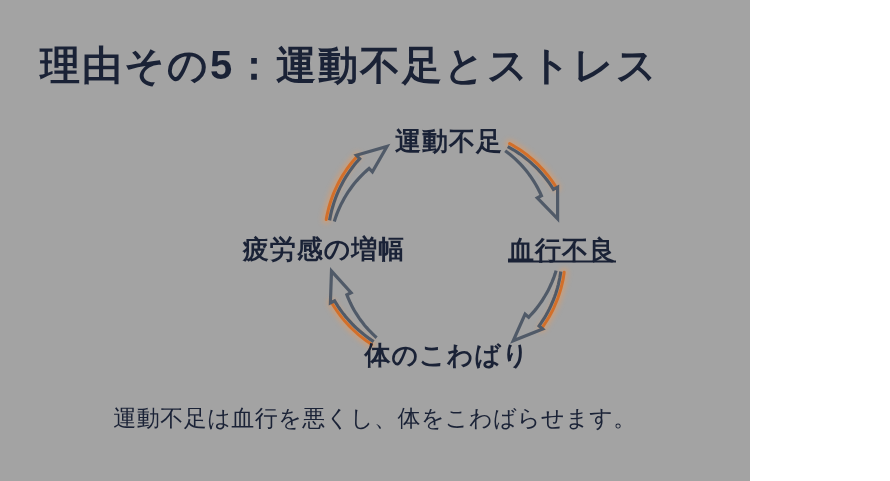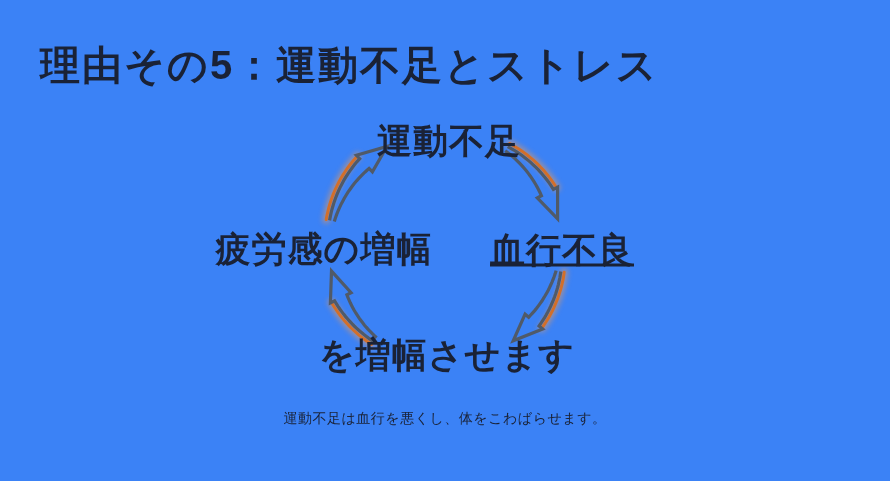--- a/index.html
+++ b/index.html
@@ -1,20 +1,20 @@
 <!DOCTYPE html>
 <html><head>
 <meta charset="utf-8">
 <style>
   html, body { margin: 0; padding: 0; }
   .slide {
     position: relative;
-    width: 890px;
+    width: 750px;
     height: 481px;
-    background: #3b82f6;
+    background: #a3a3a3;
     overflow: hidden;
     font-family: "Liberation Sans", sans-serif;
   }
   .title {
     position: absolute;
     left: 40px;
     top: 38px;
     margin: 0;
     font-size: 40px;
     font-weight: 800;
@@ -25,38 +25,38 @@
   .arrows-svg {
     position: absolute;
     left: 0;
     top: 0;
     width: 890px;
     height: 481px;
   }
   .node {
     position: absolute;
     transform: translate(-50%, -50%);
-    font-size: 35px;
+    font-size: 26px;
     font-weight: 700;
     letter-spacing: 1px;
     color: #1a2236;
     white-space: nowrap;
   }
   .node--top    { left: 449px; top: 141px; }
   .node--right  { left: 562px; top: 250px; text-decoration: underline; }
   .node--bottom { left: 447px; top: 355px; }
   .node--left   { left: 324px; top: 249px; }
   .caption {
     position: absolute;
     left: 0;
     right: 0;
     top: 398px;
     text-align: center;
     color: #1a2236;
-    font-size: 14px;
+    font-size: 23px;
     font-weight: 500;
     letter-spacing: 0.5px;
   }
   .caption p { margin: 0; line-height: 40px; }
 </style>
 </head>
 <body>
 
 <div class="slide">
 
@@ -78,21 +78,21 @@
         <path d="M371.6,344.4 L369.0,342.6 L366.3,340.8 L363.7,338.8 L361.2,336.9 L358.7,334.8 L356.3,332.7 L353.9,330.5 L351.5,328.3 L349.2,325.9 L347.0,323.6 L344.8,321.1 L342.7,318.6 L340.7,316.0 L338.7,313.4 L336.8,310.7 L335.0,308.0 L333.2,305.2 L331.5,302.4" fill="none" stroke="#eb9a58" stroke-width="8" opacity="0.5" filter="url(#glow)" stroke-linecap="round"></path>
         <path d="M371.6,344.4 L369.0,342.6 L366.3,340.8 L363.7,338.8 L361.2,336.9 L358.7,334.8 L356.3,332.7 L353.9,330.5 L351.5,328.3 L349.2,325.9 L347.0,323.6 L344.8,321.1 L342.7,318.6 L340.7,316.0 L338.7,313.4 L336.8,310.7 L335.0,308.0 L333.2,305.2 L331.5,302.4" fill="none" stroke="#d26f2a" stroke-width="3" stroke-linecap="round"></path>
         <path d="M376.6,337.7 L374.4,335.7 L372.3,333.6 L370.2,331.5 L368.2,329.4 L366.2,327.2 L364.3,324.9 L362.5,322.6 L360.7,320.2 L359.0,317.9 L357.4,315.4 L355.8,313.0 L354.3,310.5 L352.9,307.9 L351.6,305.4 L350.3,302.8 L349.1,300.2 L347.9,297.5 L346.9,294.9 L351.1,292.8 L331.5,271.1 L330.4,302.9 L334.6,300.8 L336.3,303.6 L338.0,306.3 L339.8,309.0 L341.7,311.6 L343.6,314.1 L345.6,316.6 L347.7,319.0 L349.8,321.4 L351.9,323.7 L354.2,326.0 L356.4,328.1 L358.8,330.3 L361.2,332.3 L363.6,334.3 L366.1,336.2 L368.6,338.1 L371.1,339.9 L373.7,341.6" fill="none" stroke="#505a68" stroke-width="3.2" stroke-miterlimit="12" stroke-linejoin="miter"></path>
         <path d="M326.2,219.6 L326.9,215.7 L327.8,211.9 L328.7,208.1 L329.8,204.3 L331.0,200.5 L332.3,196.8 L333.7,193.1 L335.3,189.5 L337.0,185.9 L338.8,182.3 L340.7,178.8 L342.7,175.4 L344.9,172.0 L347.1,168.7 L349.5,165.5 L352.0,162.3 L354.6,159.2 L357.3,156.1" fill="none" stroke="#eb9a58" stroke-width="8" opacity="0.5" filter="url(#glow)" stroke-linecap="round"></path>
         <path d="M326.2,219.6 L326.9,215.7 L327.8,211.9 L328.7,208.1 L329.8,204.3 L331.0,200.5 L332.3,196.8 L333.7,193.1 L335.3,189.5 L337.0,185.9 L338.8,182.3 L340.7,178.8 L342.7,175.4 L344.9,172.0 L347.1,168.7 L349.5,165.5 L352.0,162.3 L354.6,159.2 L357.3,156.1" fill="none" stroke="#d26f2a" stroke-width="3" stroke-linecap="round"></path>
         <path d="M334.3,221.4 L335.4,218.0 L336.6,214.6 L338.0,211.2 L339.4,207.9 L340.9,204.6 L342.6,201.4 L344.3,198.2 L346.1,195.2 L348.0,192.1 L350.1,189.2 L352.2,186.3 L354.3,183.5 L356.6,180.8 L359.0,178.2 L361.4,175.6 L363.9,173.1 L366.5,170.7 L369.1,168.4 L372.4,171.8 L387.0,146.5 L356.4,155.3 L359.7,158.7 L357.1,161.6 L354.6,164.6 L352.2,167.7 L349.9,170.9 L347.7,174.1 L345.6,177.4 L343.6,180.8 L341.8,184.2 L340.0,187.6 L338.4,191.1 L336.9,194.7 L335.5,198.2 L334.2,201.9 L333.1,205.5 L332.0,209.2 L331.1,212.9 L330.3,216.6 L329.6,220.4" fill="none" stroke="#505a68" stroke-width="3.2" stroke-miterlimit="12" stroke-linejoin="miter"></path>
       </svg>
 
     <div class="node node--top">運動不足</div>
     <div class="node node--right">血行不良</div>
-    <div class="node node--bottom">を増幅させます</div>
+    <div class="node node--bottom">体のこわばり</div>
     <div class="node node--left">疲労感の増幅</div>
   </div>
 
   <div class="caption">
     <p>運動不足は血行を悪くし、体をこわばらせます。</p>
   </div>
 
 </div>
 
 </body></html>

